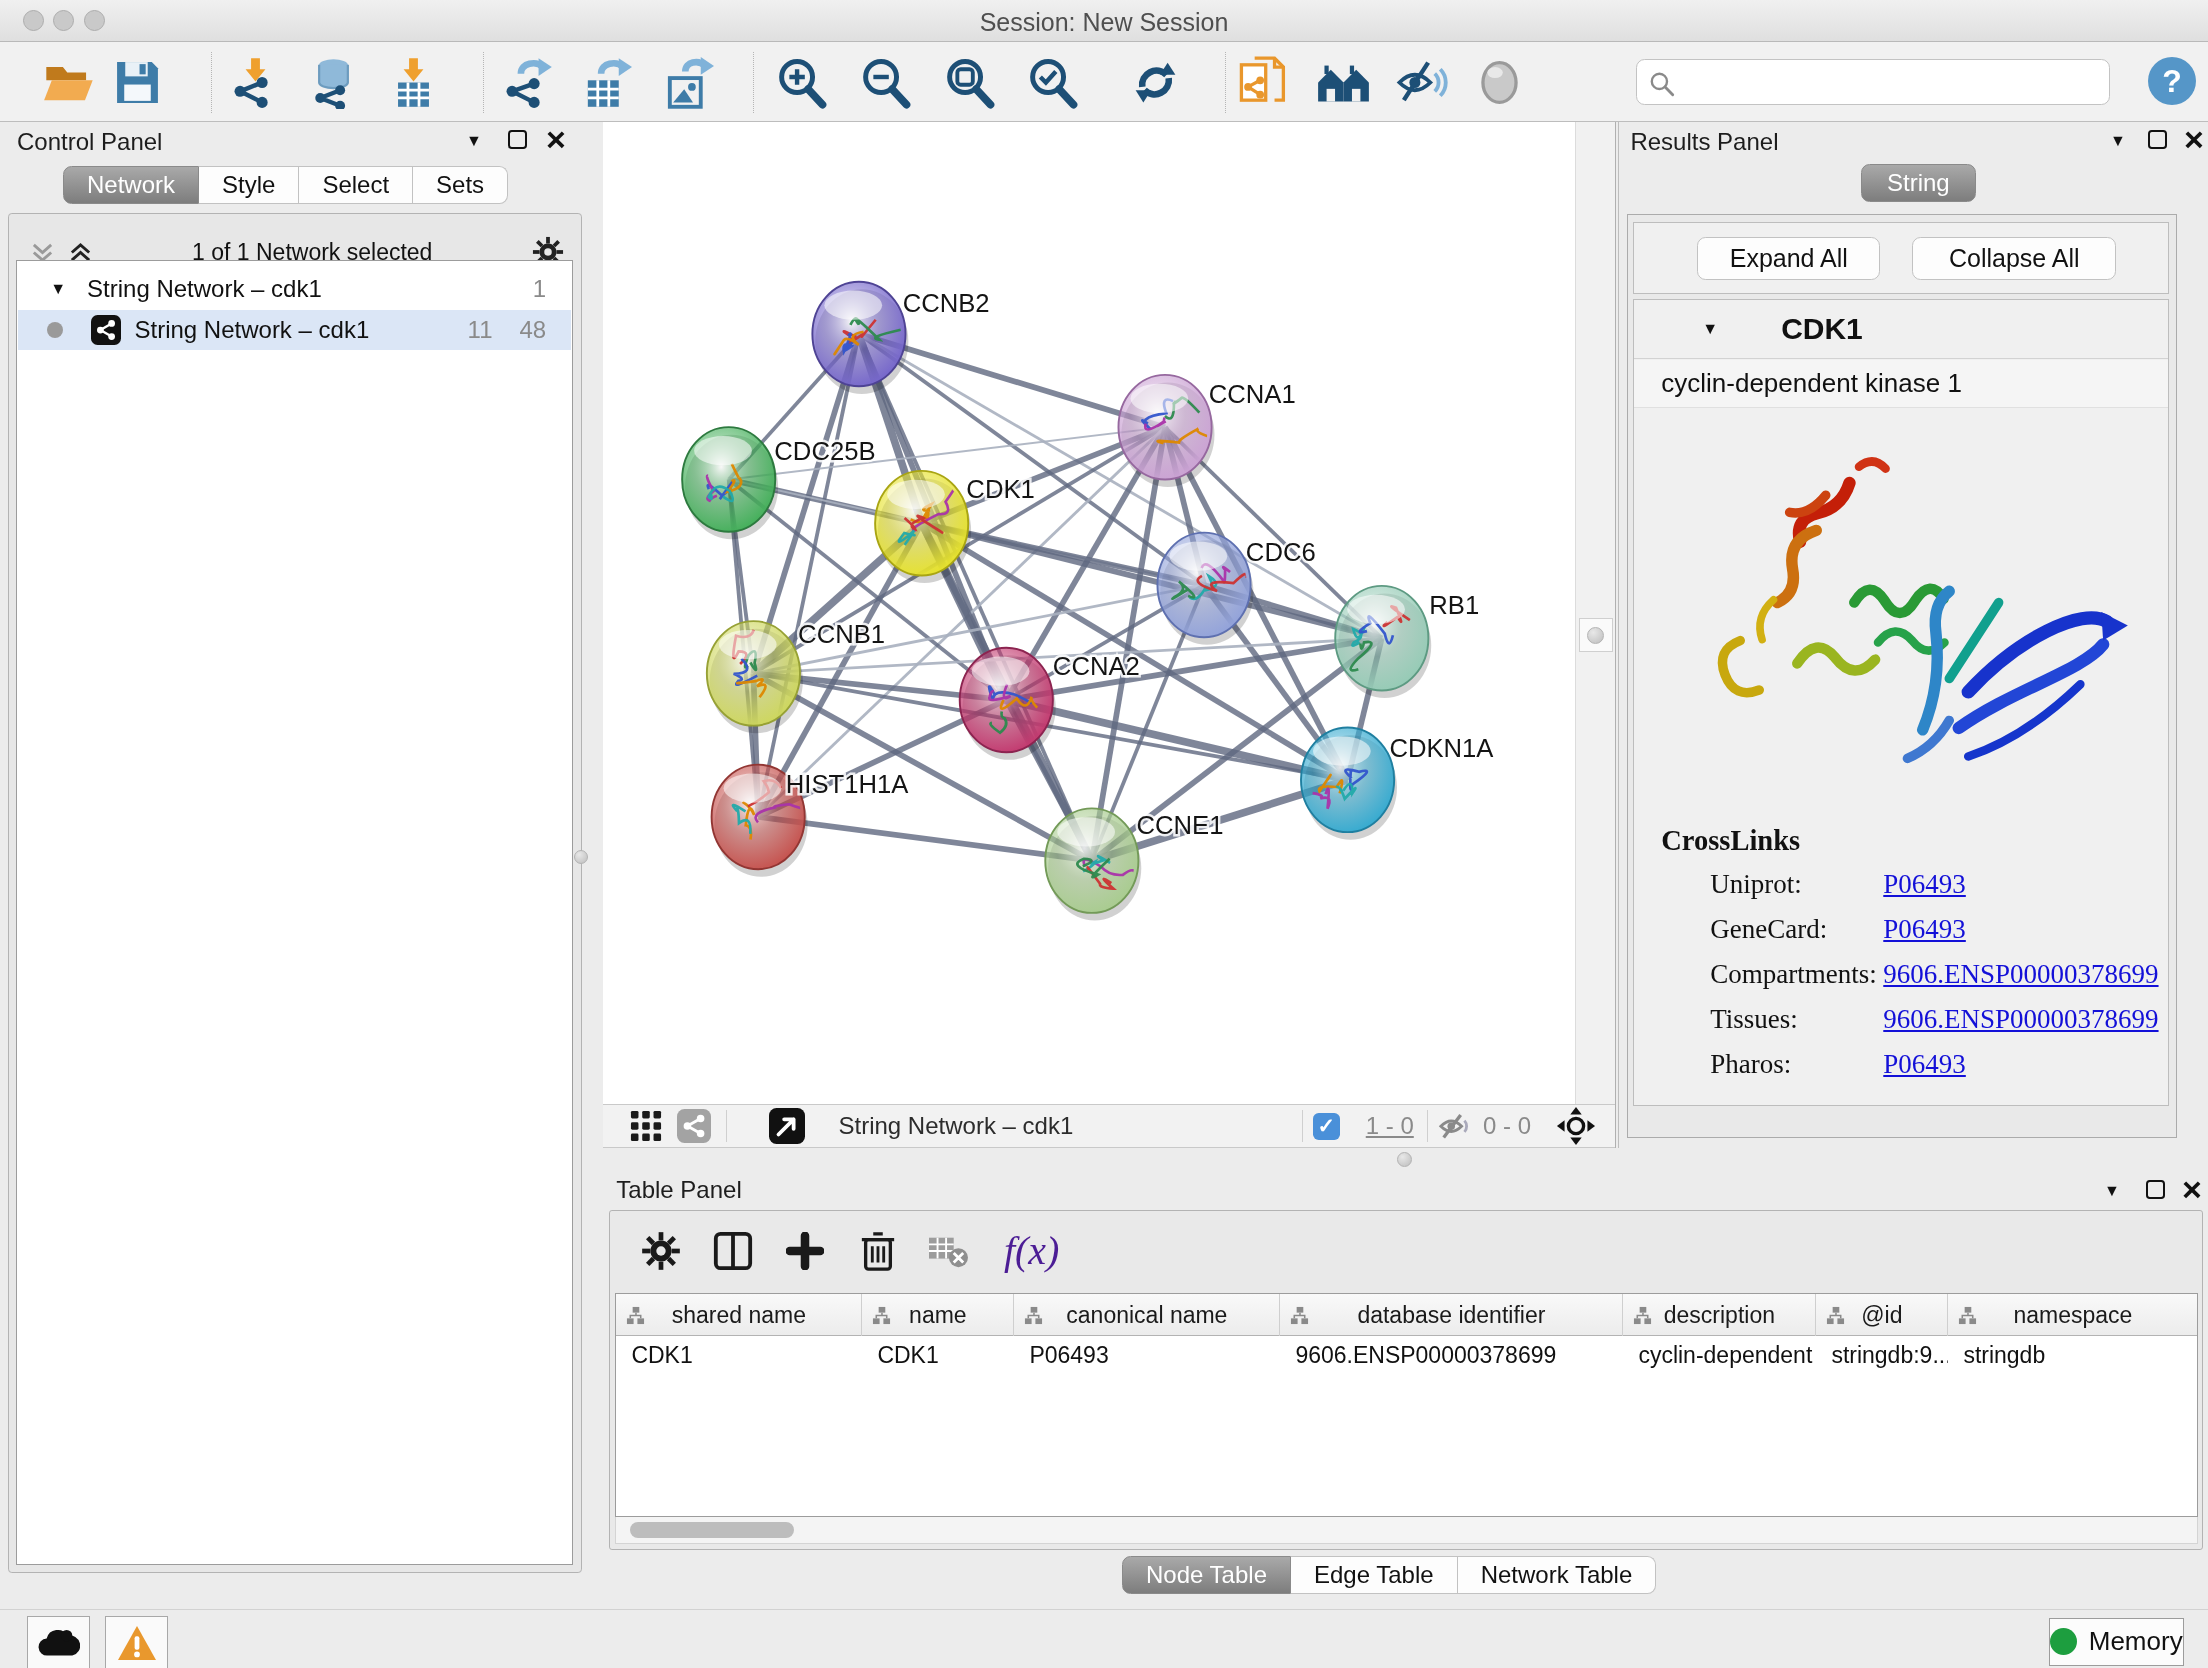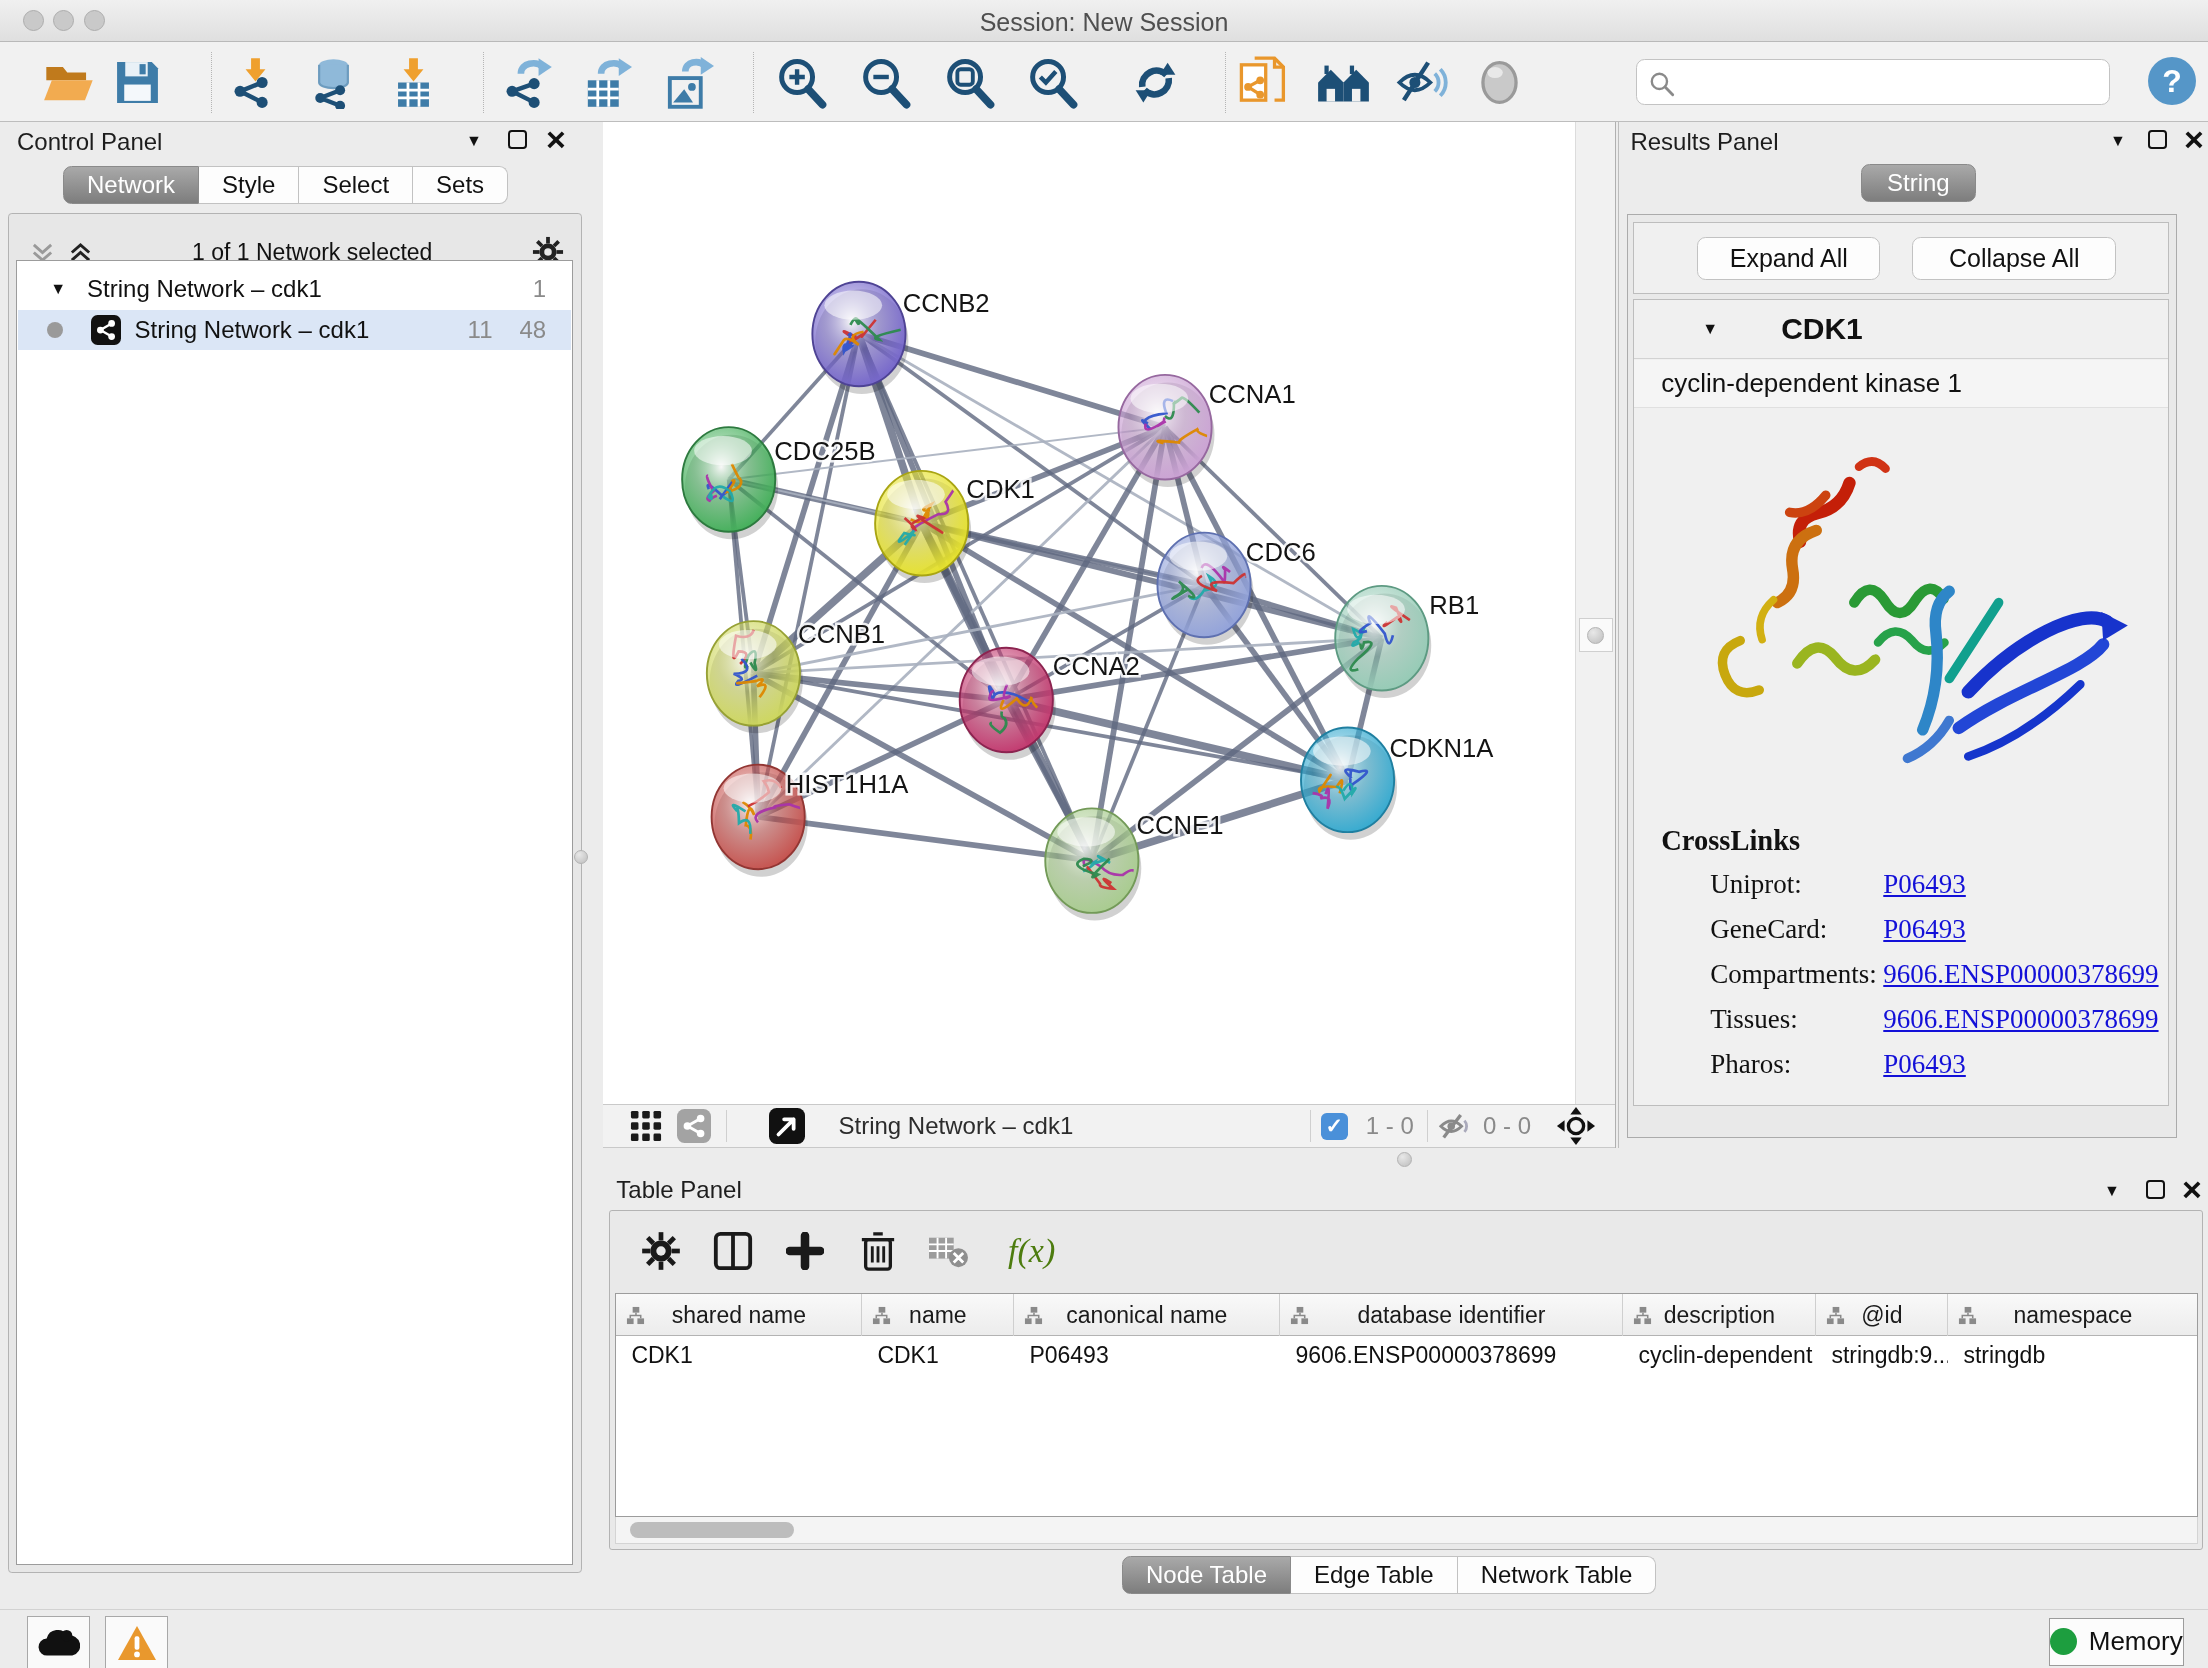--- a/index.html
+++ b/index.html
@@ -105,21 +105,21 @@
   .trow { position:absolute; left:0; top:42px; right:0; height:38px; display:flex; }
   .td { height:38px; display:flex; align-items:center; padding-left:15px; font-size:23px;
     white-space:nowrap; overflow:hidden; flex:none; }
   .tp-scroll { position:absolute; left:5.7px; top:306px; width:1583px; height:27px;
     background:#f4f4f4; border:1px solid #d4d4d4; border-top:none; }
   .tp-thumb { position:absolute; left:13.3px; top:4.8px; width:164px; height:16px;
     background:#bdbdbd; border-radius:8.6px; }
 
   .ttbtn { position:absolute; top:0px; width:57px; height:57px; display:flex;
     align-items:center; justify-content:center; }
-  .fx { font-family:"Liberation Serif", serif; font-style:italic; font-size:34px; color:#4d7c0f; }
+  .fx { font-family:"Liberation Serif", serif; font-style:italic; font-size:40px; color:#4c1d95; }
 
   
   .bottombar { left:0; top:1609px; width:2208px; height:59px; background:#ececec;
     border-top:1px solid #d2d2d2; }
   .bb-btn { position:absolute; top:5.7px; width:63px; height:55px; background:#fafafa;
     border:1.9px solid #a8a8a8; display:flex; align-items:center; justify-content:center; }
   .membtn { position:absolute; left:2049px; top:7.6px; width:135px; height:48px; background:#fcfcfc;
     border:1px solid #9c9c9c; display:flex; align-items:center; justify-content:center; gap:11.4px;
     font-size:26px; }
   .memdot { width:27px; height:27px; border-radius:50%; background:#1d9e3f; }
@@ -681,21 +681,21 @@
       <path d="M11 18 L25 10 M11 18 L25 26" stroke="#fff" stroke-width="3"></path>
     </svg>
     <span class="nb-sep" style="margin-left:15px;"></span>
     <svg style="margin-left:32px;" width="36" height="36" viewBox="0 0 38 38">
       <rect x="0" y="0" width="38" height="38" rx="8" fill="#111"></rect>
       <path d="M10 28 L26 12 M26 12 h-10 M26 12 v10" stroke="#fff" stroke-width="4" stroke-linecap="round"></path>
     </svg>
     <span class="nb-text" style="margin-left:34px;">String Network – cdk1</span>
     <span class="nb-sep" style="margin-left:auto;"></span>
     <span class="checkbox">✓</span>
-    <span class="nb-count" style="margin-left:18px;">1 - 0</span>
+    <span class="nb-count" style="margin-left:26px;text-decoration:underline;">1 - 0</span>
     <span class="nb-sep" style="margin-left:13.3px;"></span>
     <svg width="34" height="28.5" viewBox="0 0 36 30">
       <path d="M3 15 Q14 4 25 15 Q14 26 3 15 Z" fill="none" stroke="#8a8a8a" stroke-width="3"></path>
       <circle cx="14" cy="15" r="4" fill="#8a8a8a"></circle>
       <path d="M6 27 L24 3" stroke="#8a8a8a" stroke-width="3.5"></path>
       <path d="M28 9 a9 9 0 0 1 0 12" stroke="#aab" stroke-width="3" fill="none"></path>
     </svg>
     <span class="nb-count" style="margin-left:11.4px;">0 - 0</span>
     <svg style="margin-left:25px; margin-right:19px;" width="40" height="40" viewBox="0 0 42 42">
       <circle cx="21" cy="21" r="8" stroke="#111" stroke-width="3.5" fill="none"></circle>

